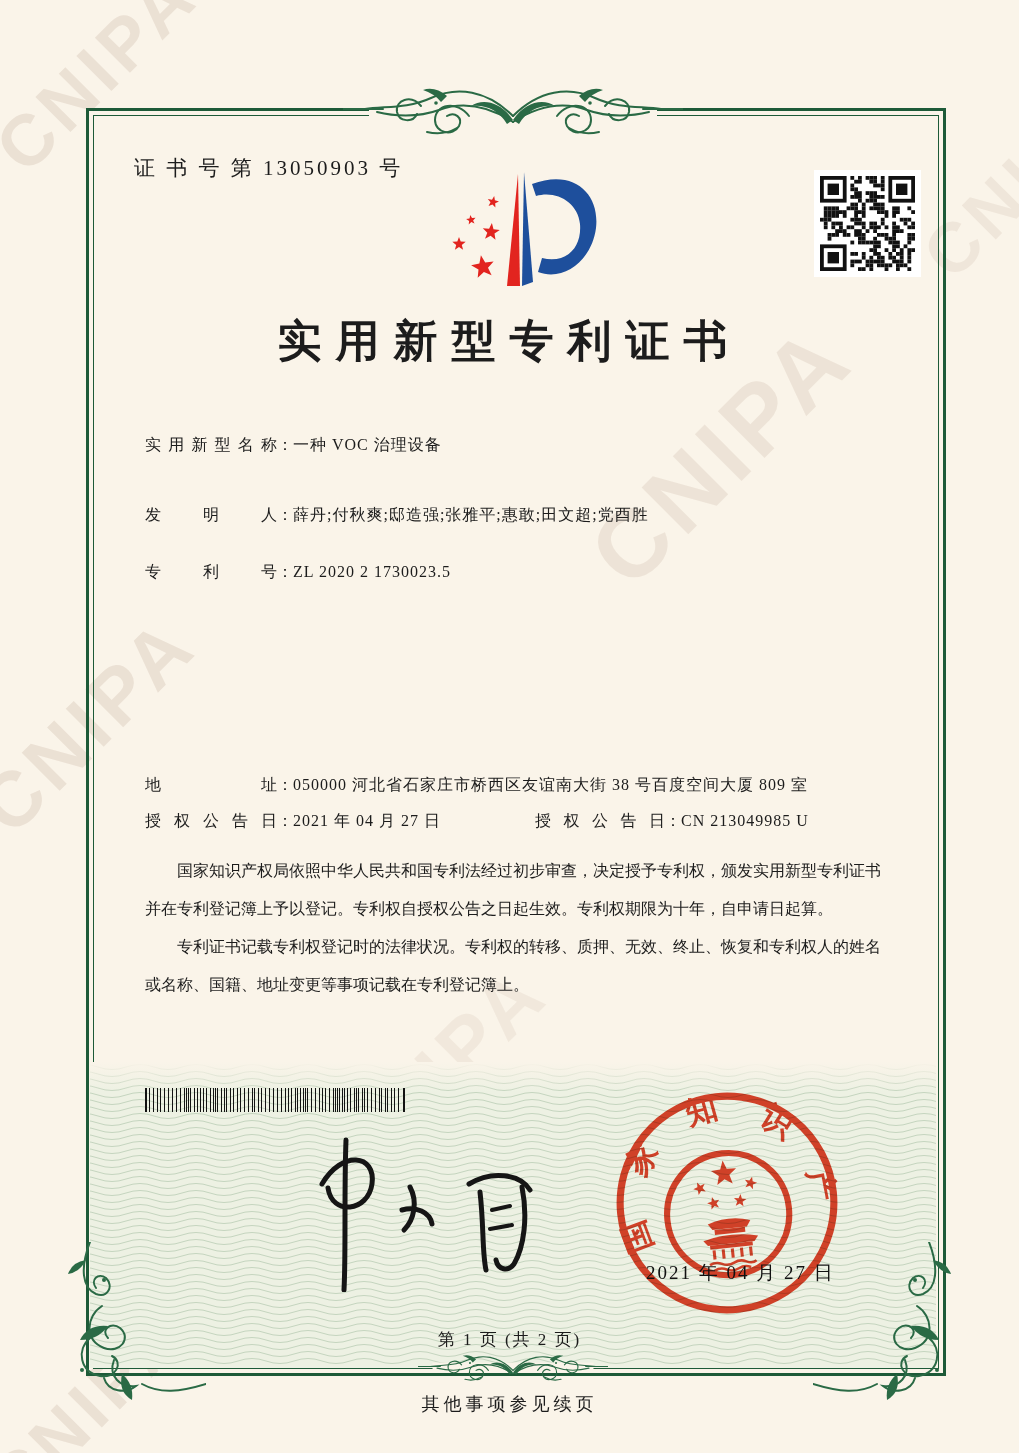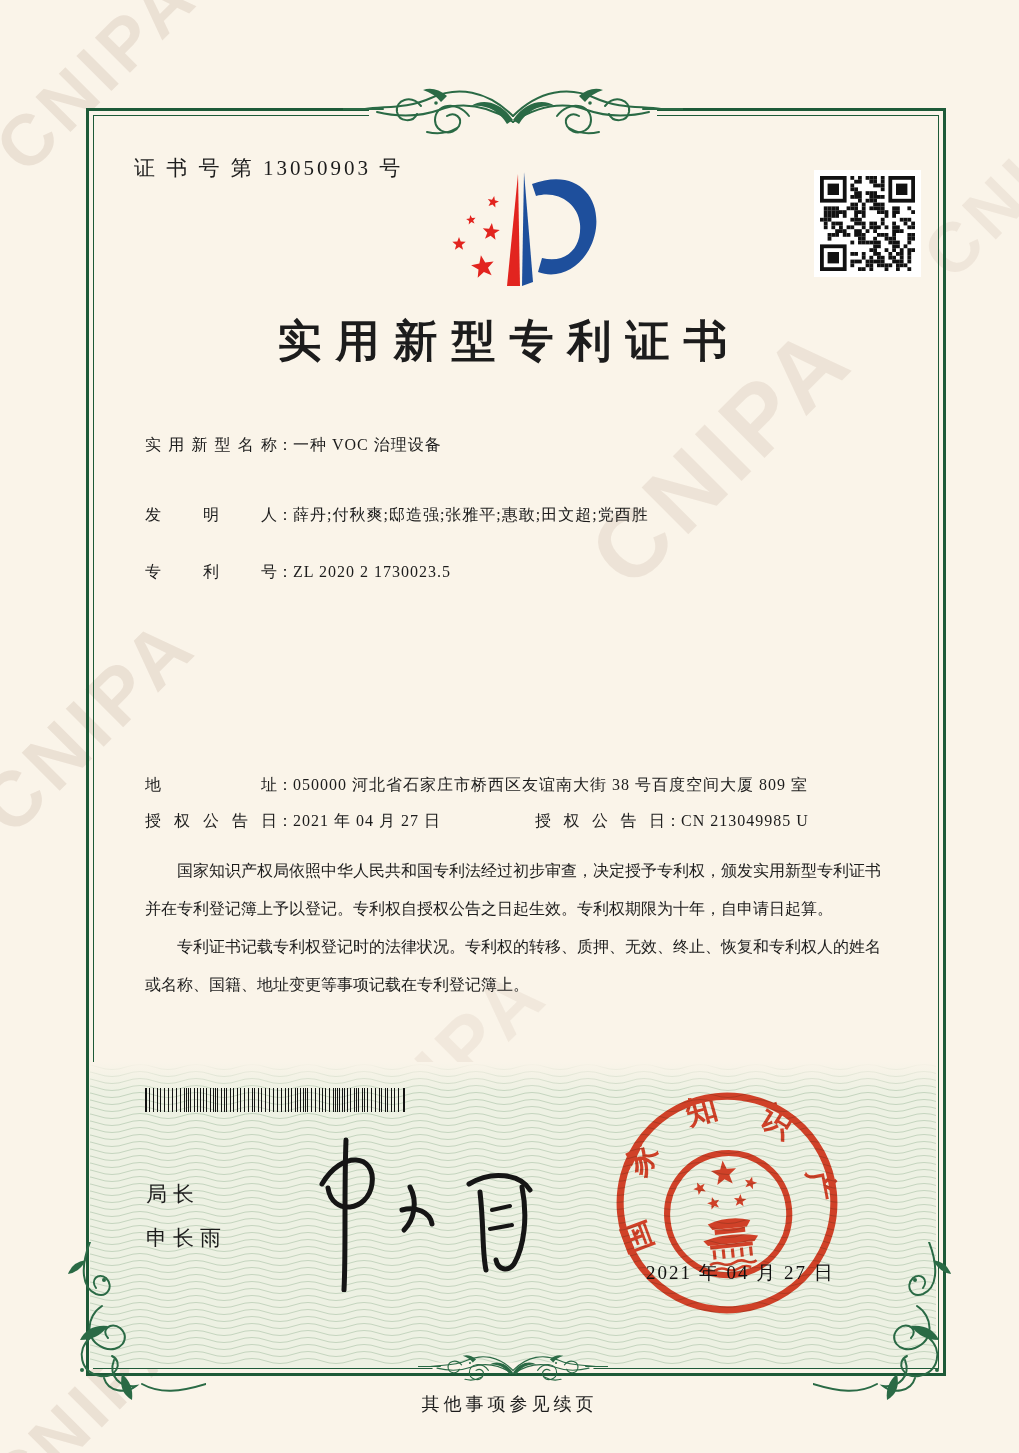--- a/index.html
+++ b/index.html
@@ -505,24 +505,20 @@
         <rect x="236" y="0" width="1" height="24"></rect>
         <rect x="240" y="0" width="1" height="24"></rect>
         <rect x="242" y="0" width="1" height="24"></rect>
         <rect x="246" y="0" width="1" height="24"></rect>
         <rect x="249" y="0" width="1" height="24"></rect>
         <rect x="253" y="0" width="1" height="24"></rect>
         <rect x="258" y="0" width="2" height="24"></rect>
       </svg>
   </div>
 
-  <div class="director">
-    <div>局长</div>
-    <div>申长雨</div>
-  </div>
 
   <svg class="signature" width="256" height="160" viewBox="0 0 256 160" style="fill:none;stroke:#151515;stroke-width:5;stroke-linecap:round;stroke-linejoin:round;">
     <path d="M38 52 C58 18 92 22 88 52 C84 80 48 84 44 56"></path>
     <path d="M62 8 C60 60 62 120 60 158"></path>
     <path d="M126 55 C134 70 130 88 120 98"></path>
     <path d="M118 78 C132 74 146 80 148 92"></path>
     <path d="M185 52 C208 38 236 42 246 58"></path>
     <path d="M196 60 C200 95 198 120 202 138"></path>
     <path d="M238 55 C244 85 240 115 230 132 C224 140 214 138 212 128"></path>
     <path d="M208 78 L226 74" stroke-width="4"></path>
@@ -552,15 +548,16 @@
       <rect x="103" y="158" width="3" height="9" stroke="none"></rect>
       <rect x="112" y="158" width="3" height="9" stroke="none"></rect>
       <rect x="121" y="158" width="3" height="9" stroke="none"></rect>
       <rect x="130" y="158" width="3" height="9" stroke="none"></rect>
       <path d="M90 172 q6 -3 12 0 t12 0 t12 0 t10 0" fill="none" stroke-width="2.5"></path>
       <path d="M94 178 q6 -3 12 0 t12 0 t12 0" fill="none" stroke-width="2.5"></path>
     </g>
   </svg>
   <div class="seal-date">2021 年 04 月 27 日</div>
 
+  <div class="page-num">第 1 页 (共 2 页)</div>
   <div class="cont-note">其他事项参见续页</div>
 
 </div>
 
 </body></html>

